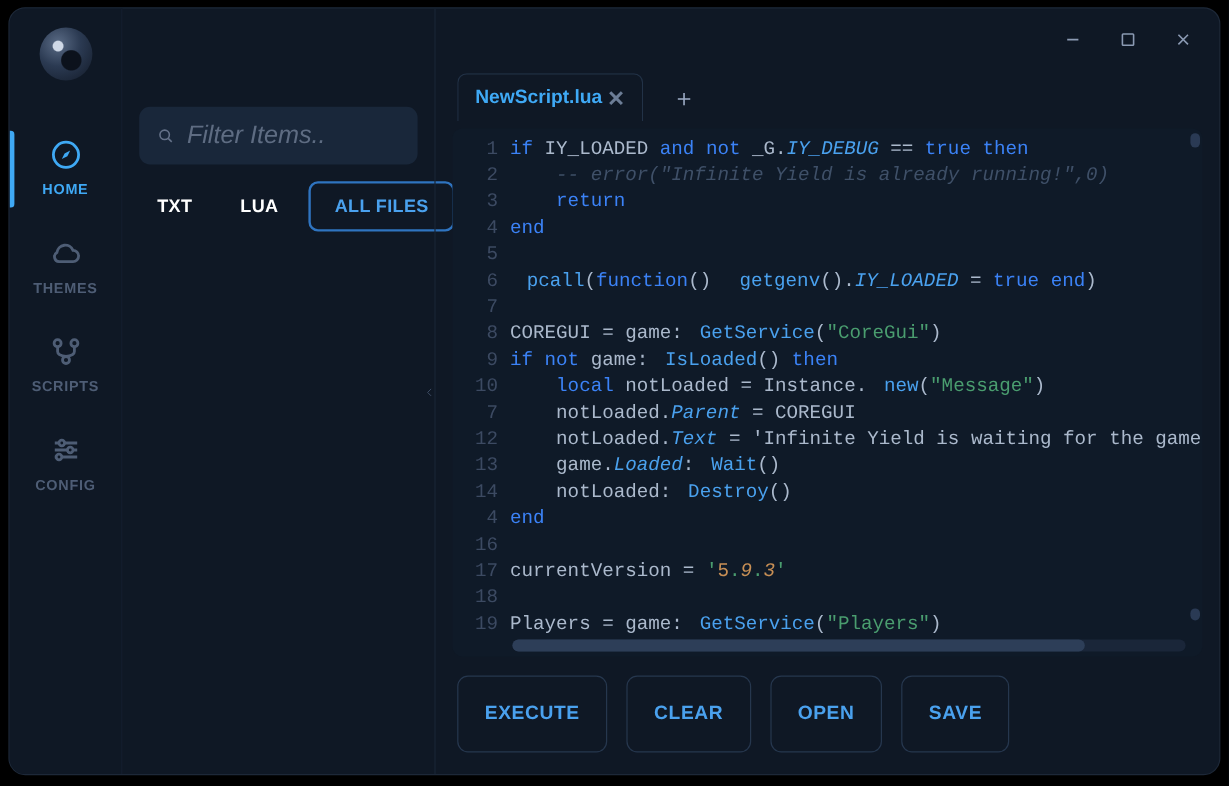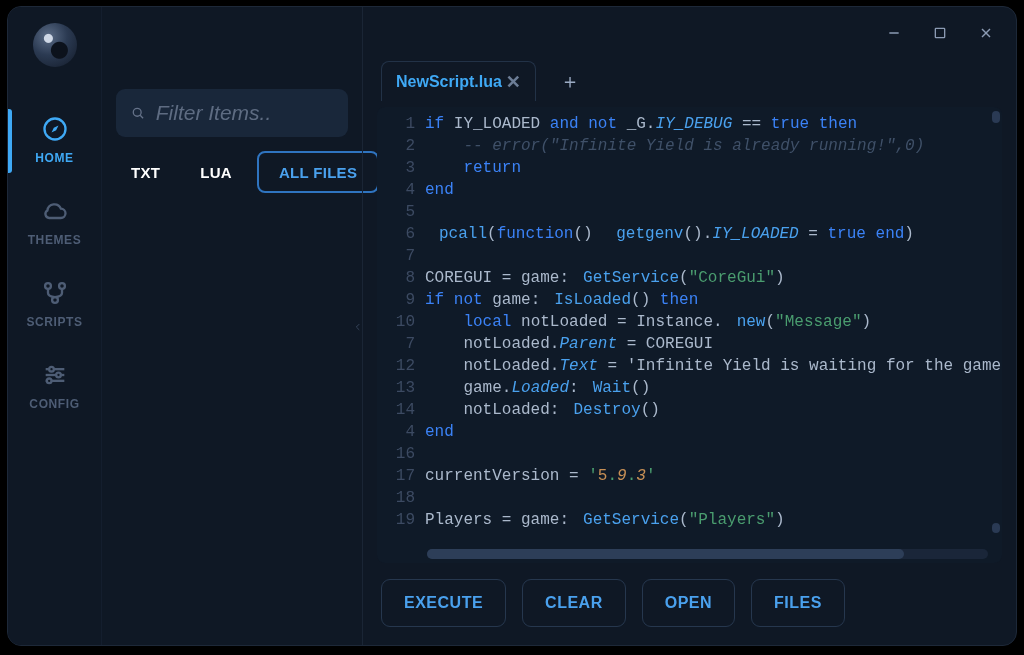--- a/index.html
+++ b/index.html
@@ -214,21 +214,21 @@
     content:""; position:absolute; left:0; top:0; bottom:0; width:85%;
     background:#2d3e58; border-radius:5px;
   }
 
   .action-row{
     display:flex; gap:16px;
     padding:16px 18px 18px;
     align-items:center;
   }
   .action-btn{
-    height:48px; padding:0 22px;
+    height:64px; padding:0 22px;
     border:1px solid #26374e;
     border-radius:9px;
     color:#4aa1ee; font-weight:800; font-size:16px;
     display:flex; align-items:center; justify-content:center;
     cursor:pointer; background:transparent;
     letter-spacing:.5px;
   }
   .spacer{ flex:1; }
 </style>
 </head>
@@ -352,18 +352,18 @@
       <div class="code" id="code"><div class="code-line"><span class="t-id"><span class="t-key">if</span> IY_LOADED <span class="t-key">and</span> <span class="t-key">not</span> _G.<span class="t-prop">IY_DEBUG</span> == <span class="t-key">true</span> <span class="t-key">then</span></span></div><div class="code-line"><span class="t-id">    <span class="t-cmt">-- error("Infinite Yield is already running!",0)</span></span></div><div class="code-line"><span class="t-id">    <span class="t-key">return</span></span></div><div class="code-line"><span class="t-id"><span class="t-key">end</span></span></div><div class="code-line"><span class="t-id"></span></div><div class="code-line"><span class="t-id"><span class="t-fn">pcall</span>(<span class="t-key">function</span>() <span class="t-fn">getgenv</span>().<span class="t-prop">IY_LOADED</span> = <span class="t-key">true</span> <span class="t-key">end</span>)</span></div><div class="code-line"><span class="t-id"></span></div><div class="code-line"><span class="t-id">COREGUI = game:<span class="t-fn">GetService</span>(<span class="t-str">"CoreGui"</span>)</span></div><div class="code-line"><span class="t-id"><span class="t-key">if</span> <span class="t-key">not</span> game:<span class="t-fn">IsLoaded</span>() <span class="t-key">then</span></span></div><div class="code-line"><span class="t-id">    <span class="t-key">local</span> notLoaded = Instance.<span class="t-fn">new</span>(<span class="t-str">"Message"</span>)</span></div><div class="code-line"><span class="t-id">    notLoaded.<span class="t-prop">Parent</span> = COREGUI</span></div><div class="code-line"><span class="t-id">    notLoaded.<span class="t-prop">Text</span> = 'Infinite Yield is waiting for the game</span></div><div class="code-line"><span class="t-id">    game.<span class="t-prop">Loaded</span>:<span class="t-fn">Wait</span>()</span></div><div class="code-line"><span class="t-id">    notLoaded:<span class="t-fn">Destroy</span>()</span></div><div class="code-line"><span class="t-id"><span class="t-key">end</span></span></div><div class="code-line"><span class="t-id"></span></div><div class="code-line"><span class="t-id">currentVersion = <span class="t-str">'<span class="t-num">5</span>.<span class="t-prop"><span class="t-num">9</span></span>.<span class="t-prop"><span class="t-num">3</span></span>'</span></span></div><div class="code-line"><span class="t-id"></span></div><div class="code-line"><span class="t-id">Players = game:<span class="t-fn">GetService</span>(<span class="t-str">"Players"</span>)</span></div></div>
       <div class="editor-scrollbar-v"></div>
       <div class="editor-scrollbar-v2"></div>
       <div class="editor-scrollbar-h"></div>
     </div>
 
     <div class="action-row">
       <div class="action-btn">EXECUTE</div>
       <div class="action-btn">CLEAR</div>
       <div class="action-btn">OPEN</div>
-      <div class="action-btn">FILES</div>
+      <div class="action-btn">SAVE</div>
       <div class="spacer"></div>
     </div>
   </div>
 
 </div>
 
 </body></html>

